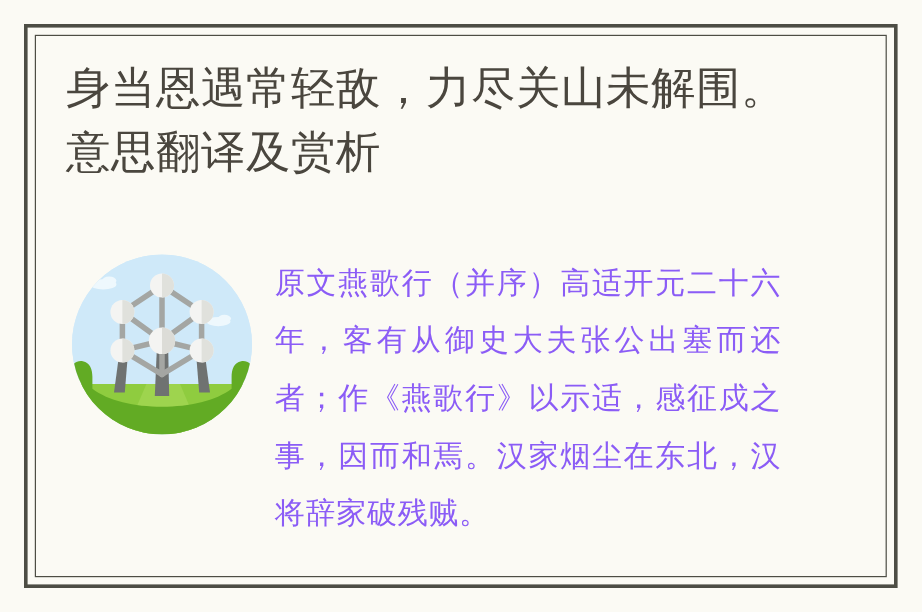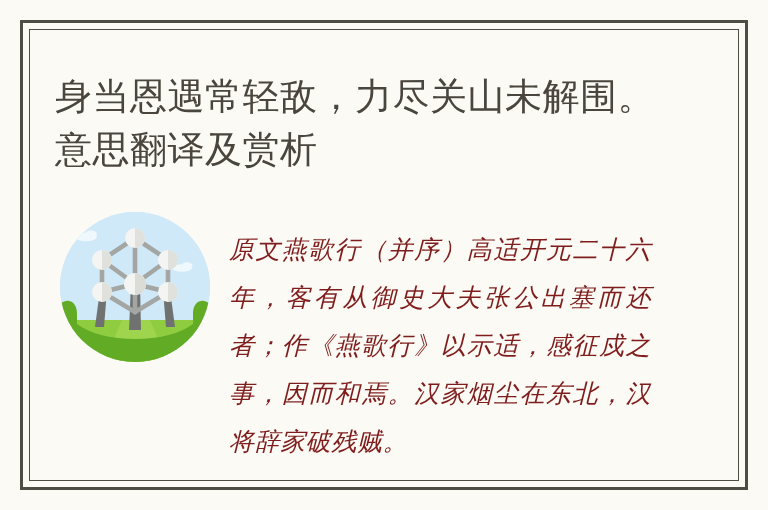--- a/index.html
+++ b/index.html
@@ -40,21 +40,21 @@
     width: 710px;
     height: 452px;
     border: 1px solid #4d4d44;
     box-sizing: border-box;
   }
 
   
   .title {
     position: absolute;
     left: 55px;
-    top: 70px;
+    top: 47px;
     width: 600px;
     font-size: 37px;
     line-height: 53px;
     letter-spacing: 0.5px;
     color: #4a463e;
     font-weight: 400;
     font-family: "Liberation Sans", "DejaVu Sans", sans-serif;
     white-space: pre-wrap;
   }
 
@@ -82,30 +82,29 @@
     height: 150px;
     border-radius: 50%;
     overflow: hidden;
     background: #cfe9f9;
   }
 
   
   .body-text {
     position: absolute;
     left: 229px;
-    top: 21px;
+    top: 7px;
     width: 422px;
     font-size: 25px;
     line-height: 48px;
-    color: #7f1d1d;
+    color: #8b5cf6;
     text-align: justify;
     text-align-last: left;
     letter-spacing: 0.6px;
     font-family: "DejaVu Serif", "Liberation Serif", serif;
-    font-style: italic;
     font-weight: 400;
   }
 </style>
 </head>
 <body>
 
 <div id="page">
 
   <div class="frame-outer"></div>
   <div class="frame-inner"></div>

